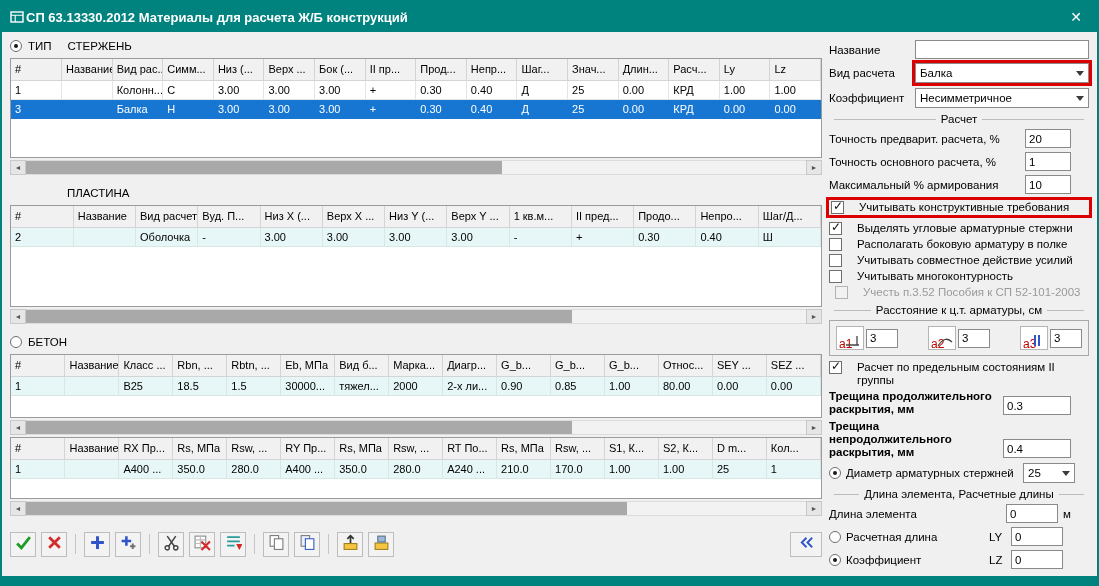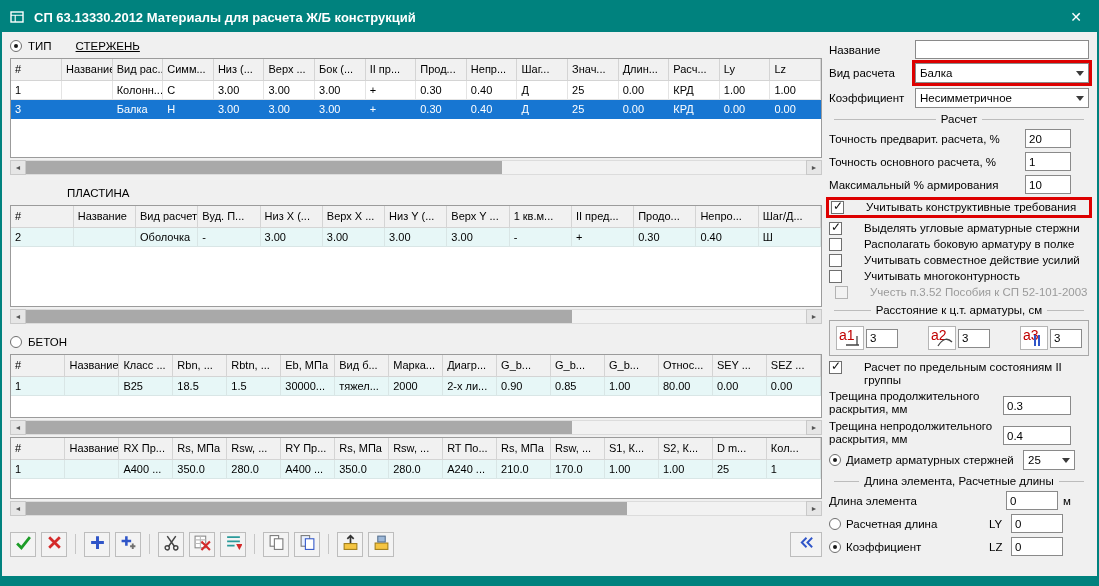--- a/index.html
+++ b/index.html
@@ -2,29 +2,29 @@
 <html><head>
 <meta charset="utf-8">
 <style>
   * { box-sizing:border-box; margin:0; padding:0; }
   html,body { background:#9aa0a6; }
   body { font-family:"Liberation Sans", sans-serif; }
   .window { position:relative; width:1099px; height:586px; background:#f0f0f0; overflow:hidden;
             border:2px solid #00827e; }
   
   .titlebar { height:30px; background:#00827e; color:#fff; display:flex; align-items:center;
-              padding:0 8px; gap:8px; font-size:13px; font-weight:bold; }
+              padding:0 8px; font-size:13px; font-weight:bold; }
   .titlebar .appicon { width:16px; height:14px; display:inline-flex; }
   .titlebar .close { margin-left:auto; width:26px; text-align:center; font-size:14px; font-weight:normal; cursor:pointer; }
   .bottombar { position:absolute; left:0; right:0; bottom:0; height:8px; background:#00827e; }
 
   
   .left { position:absolute; left:8px; top:34px; width:812px; }
   .secrow { display:flex; align-items:center; gap:6px; height:20px; font-size:11.5px; }
-  .indent { margin-left:18px;text-decoration:underline; }
+  .indent { margin-left:10px; }
   .indent2 { margin-left:57px; }
   .radio { width:12px; height:12px; border:1px solid #6f6f6f; border-radius:50%; background:#fff;
            display:inline-block; position:relative; flex:none; }
   .radio.on::after { content:""; position:absolute; inset:3px; background:#1a1a1a; border-radius:50%; }
 
   .tablebox { border:1px solid #9b9b9b; background:#fff; overflow:hidden; margin-top:2px; }
   table { border-collapse:collapse; table-layout:fixed; width:100%; font-size:11px; }
   th { background:#f1f1f1; border:1px solid #d4d4d4; border-top:none; font-weight:normal; text-align:left;
        padding:3px 4px; height:21px; white-space:nowrap; overflow:hidden; }
   th:first-child { border-left:none; }
@@ -56,32 +56,32 @@
   .combo .ctext { flex:1; white-space:nowrap; overflow:hidden; }
   .combo .carrow { width:0; height:0; border-left:4px solid transparent; border-right:4px solid transparent;
                    border-top:5px solid #3a3a3a; margin-left:4px; }
   input.txt { height:19px; border:1px solid #8a8a8a; padding:0 3px; font-size:11.5px;
               font-family:"Liberation Sans", sans-serif; background:#fff; }
   .w175 { width:174px; } .w46 { width:46px; margin-right:18px; } .w48 { width:68px; margin-right:18px; }
   .w30 { width:32px; } .w52 { width:52px; }
   .red-ol { box-shadow:0 0 0 3px #dd0000; }
   .group { display:flex; align-items:center; margin:5px 0 4px; white-space:nowrap;text-align:right; }
   .group::before, .group::after { content:""; flex:1; height:1px; background:#bcbcbc; margin:0 5px; }
-  .cbrow { display:flex; align-items:flex-start; gap:22px; margin:3px 0; line-height:13px; }
+  .cbrow { display:flex; align-items:flex-start; gap:15px; margin:3px 0; line-height:13px; }
   .cb { width:13px; height:13px; border:1px solid #6f6f6f; background:#fff; position:relative; flex:none; }
   .cb.on::after { content:"✓"; position:absolute; top:-2px; left:1px; font-size:12px; color:#111; }
   .cb.dis { border-color:#b3b3b3; background:#f2f2f2; }
   .dis-t { color:#9a9a9a; }
   .distbox { border:1px solid #a8a8a8; display:flex; justify-content:space-between; padding:5px 6px; margin-bottom:5px; }
   .awidget { display:flex; align-items:center; gap:2px; }
   .aicon { width:28px; height:24px; border:1px solid #b5b5b5; background:#fff; position:relative; flex:none; }
-  .aicon .alab { position:absolute; top:0; left:2px; font-size:14px; color:#c00000; font-style:normal; }
+  .aicon .alab { position:absolute; top:10px; left:2px; font-size:12px; color:#c00000; font-style:normal; }
   .aicon svg { position:absolute; right:1px; bottom:1px; width:18px; height:15px; }
   .crackrow { display:flex; align-items:flex-end; margin-bottom:4px; }
-  .crackrow .lbl { flex:1; line-height:13px; padding-right:6px; }
+  .crackrow .lbl { flex:1; line-height:13px; padding-right:6px;font-weight:bold; }
   .crackrow input { margin-bottom:1px; }
   .rlabel { width:22px; text-align:left; }
 </style>
 </head>
 <body>
 
 <div class="window">
 
   <div class="titlebar">
     <span class="appicon">

